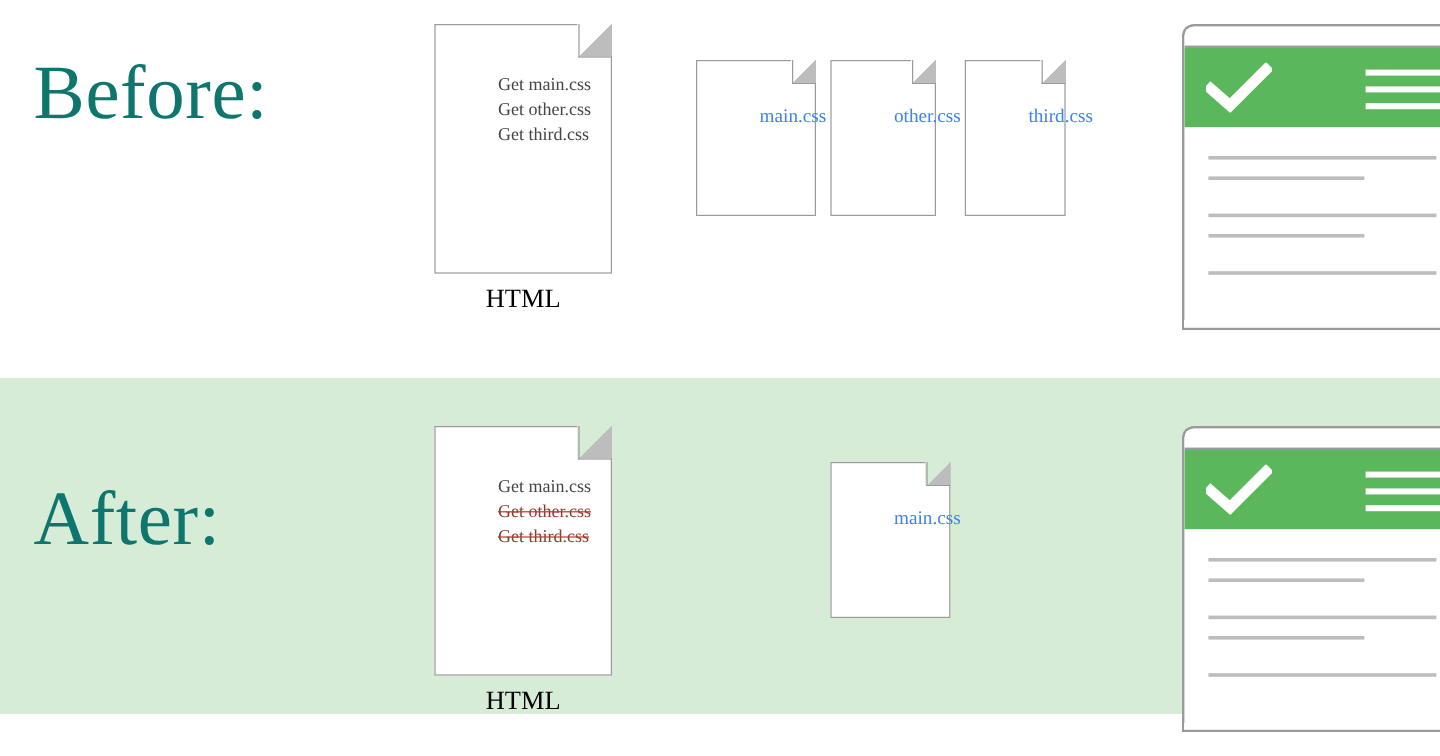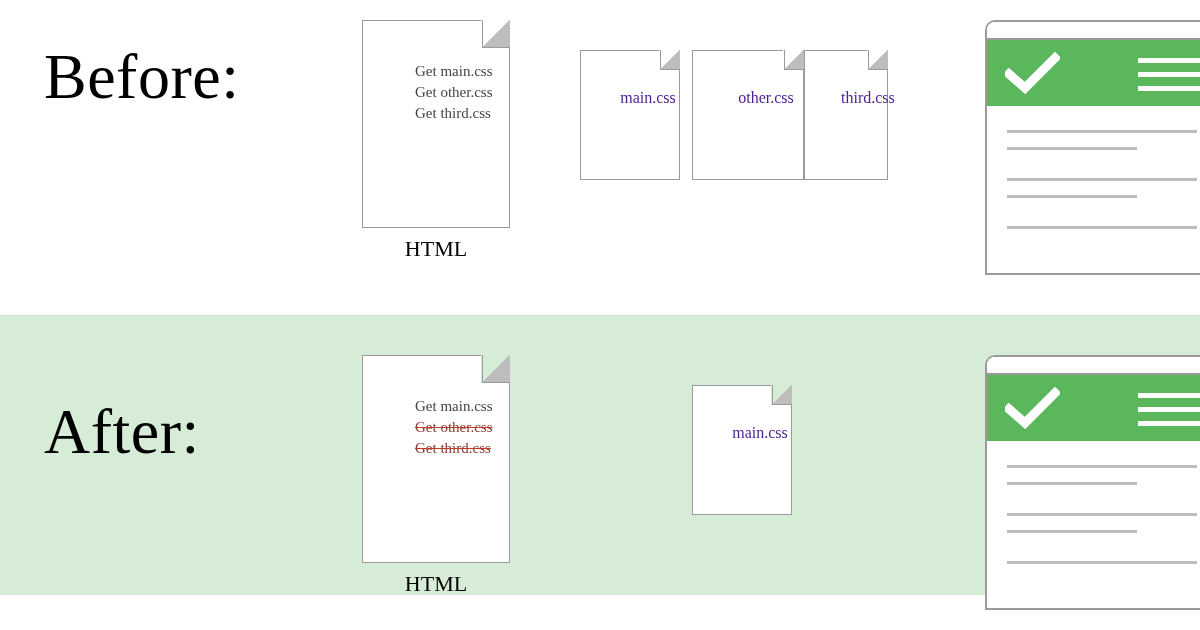--- a/index.html
+++ b/index.html
@@ -3,24 +3,24 @@
 <meta charset="utf-8">
 <style>
   * { box-sizing: border-box; margin: 0; padding: 0; }
   html, body { width: 1200px; height: 630px; font-family: Georgia, 'Times New Roman', serif; background: #fff; overflow: hidden; }
   .row { position: relative; width: 1200px; }
   .row-before { height: 315px; background: #ffffff; }
   .row-after  { height: 280px; background: #d7ecd7; }
 
   .heading {
     position: absolute;
-    left: 44px;
+    left: 28px;
     font-size: 64px;
     font-weight: 400;
-    color: #000000;
+    color: #0f766e;
     letter-spacing: 0.5px;
   }
   .row-before .heading { top: 40px; }
   .row-after  .heading { top: 80px; }
 
   
   .doc {
     position: absolute;
     background: #ffffff;
     border: 1px solid #9a9a9a;
@@ -49,24 +49,24 @@
   .doc .content {
     position: absolute;
     top: 40px; left: 16px; right: 12px;
     font-family: Georgia, serif;
     font-size: 15px;
     color: #444;
     line-height: 1.4;
     margin-left: 36px;
   }
   .doc.small .content {
-    top: 36px; left: 0; right: 0;
+    top: 36px; left: 16px; right: 0;
     text-align: center;
     font-size: 16px;
-    color: #4c1d95;
+    color: #3b82f6;
   }
 
   .doc-label {
     position: absolute;
     font-size: 22px;
     color: #000000;
     text-align: center;
   }
 
   .strike { text-decoration: line-through; text-decoration-color: #c0392b; color: #8a3a2f; }
@@ -132,21 +132,21 @@
       <div>Get third.css</div>
     </div>
   </div>
   <div class="doc-label" style="left:362px; top:236px; width:148px;">HTML</div>
 
   <div class="doc small" style="left:580px; top:50px; width:100px; height:130px;">
     <div class="mask"></div>
     <div class="fold"></div>
     <div class="content">main.css</div>
   </div>
-  <div class="doc small" style="left:692px; top:50px; width:112px; height:130px;">
+  <div class="doc small" style="left:692px; top:50px; width:88px; height:130px;">
     <div class="mask"></div>
     <div class="fold"></div>
     <div class="content">other.css</div>
   </div>
   <div class="doc small" style="left:804px; top:50px; width:84px; height:130px;">
     <div class="mask"></div>
     <div class="fold"></div>
     <div class="content">third.css</div>
   </div>
 

